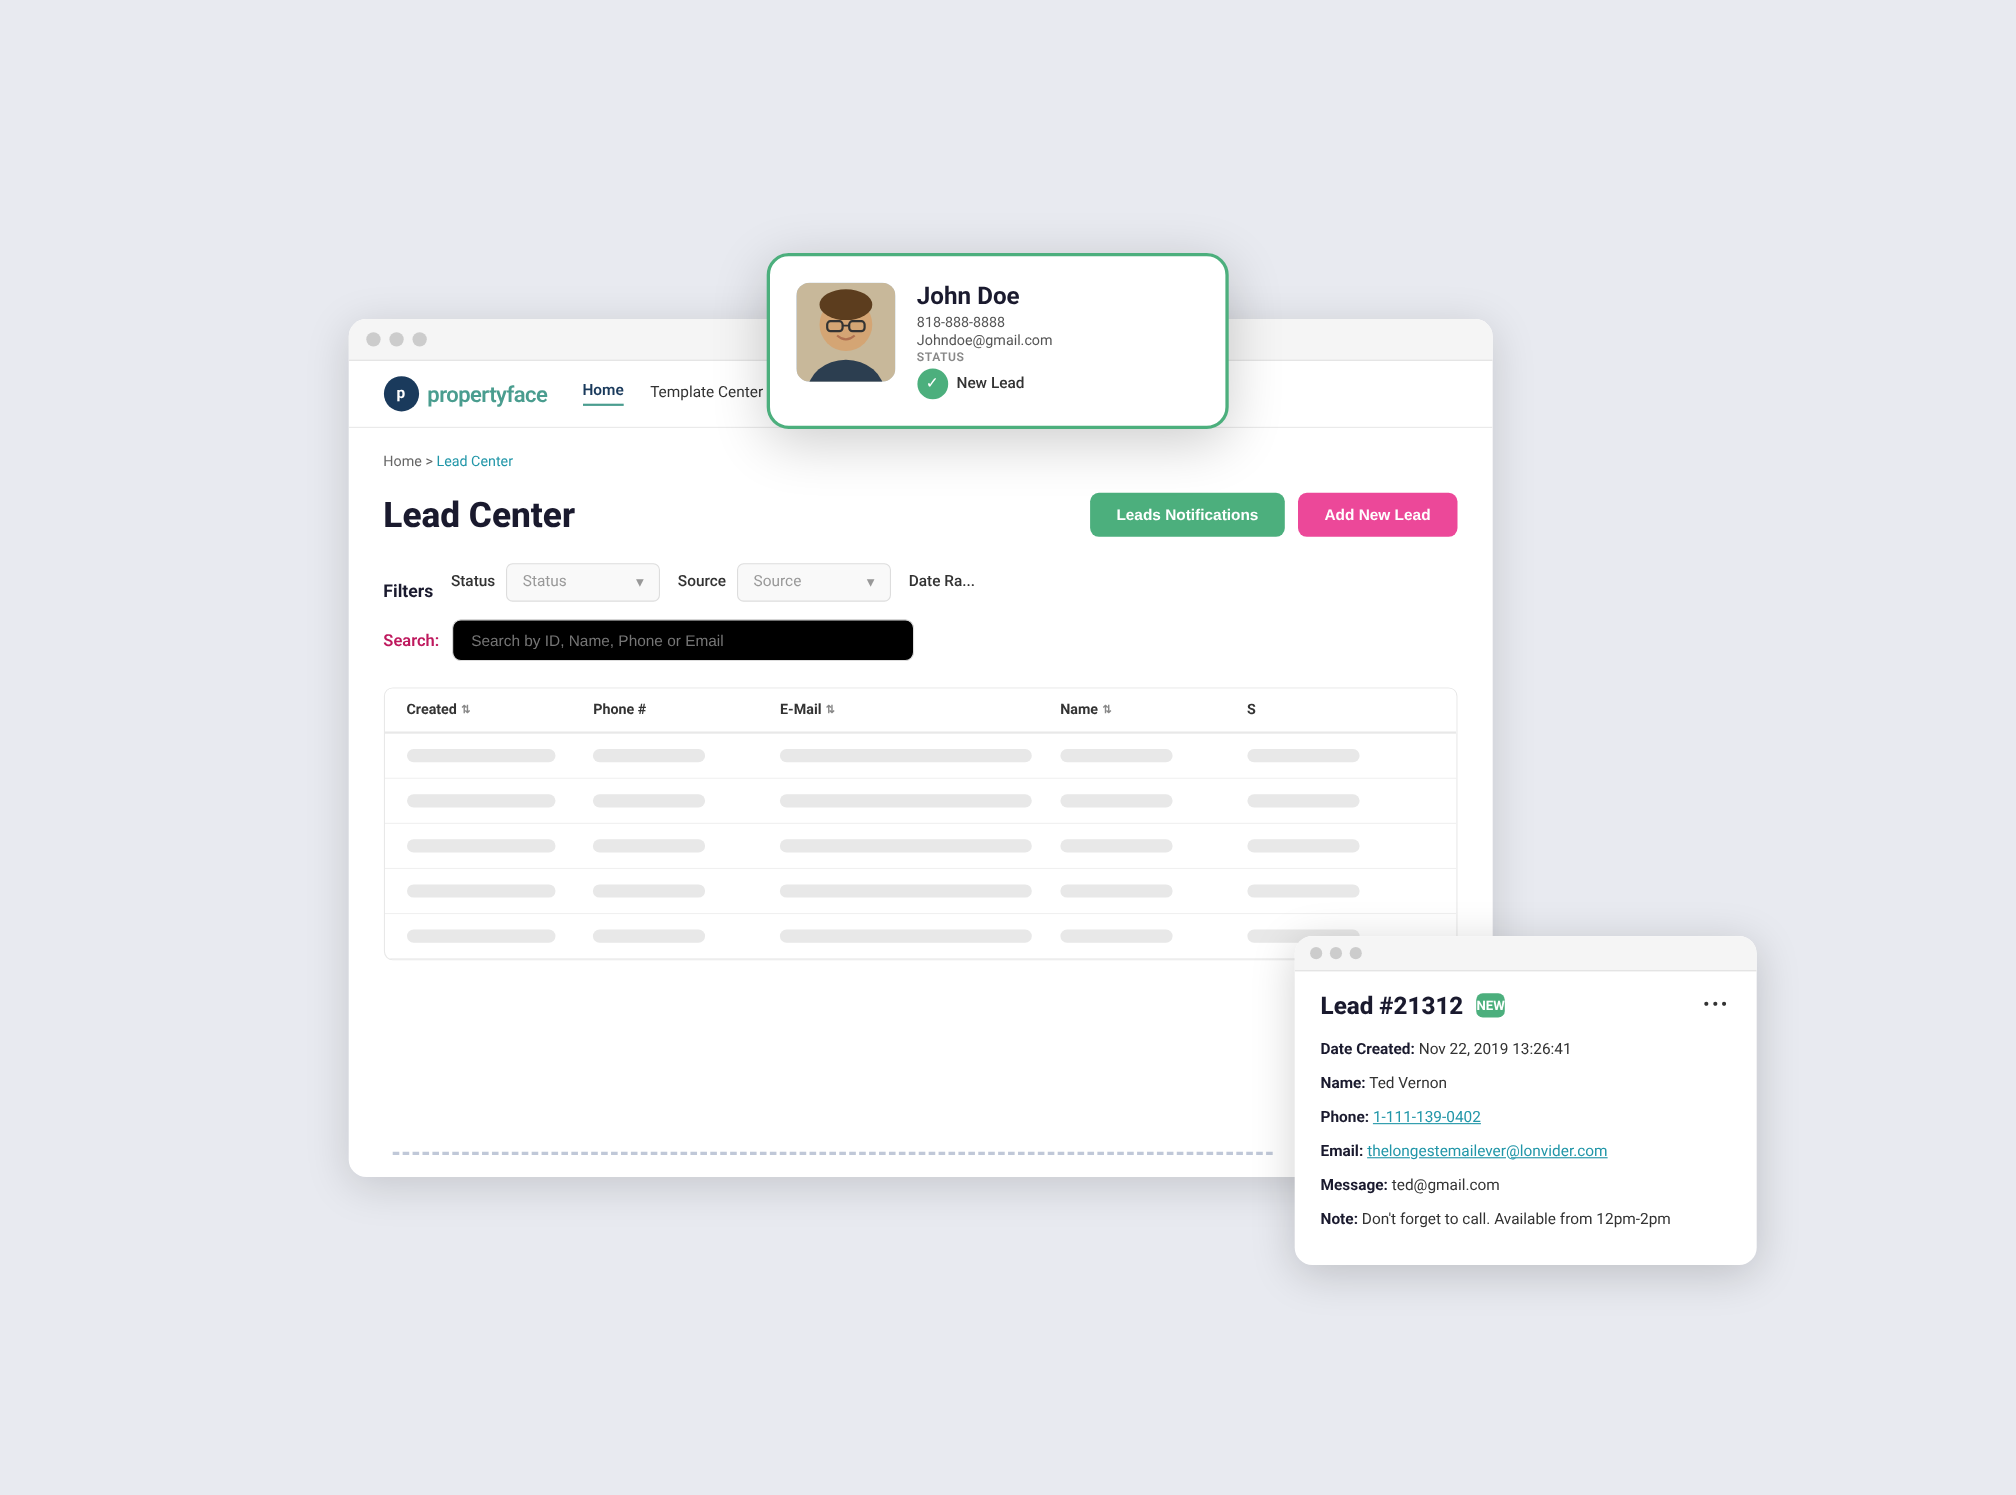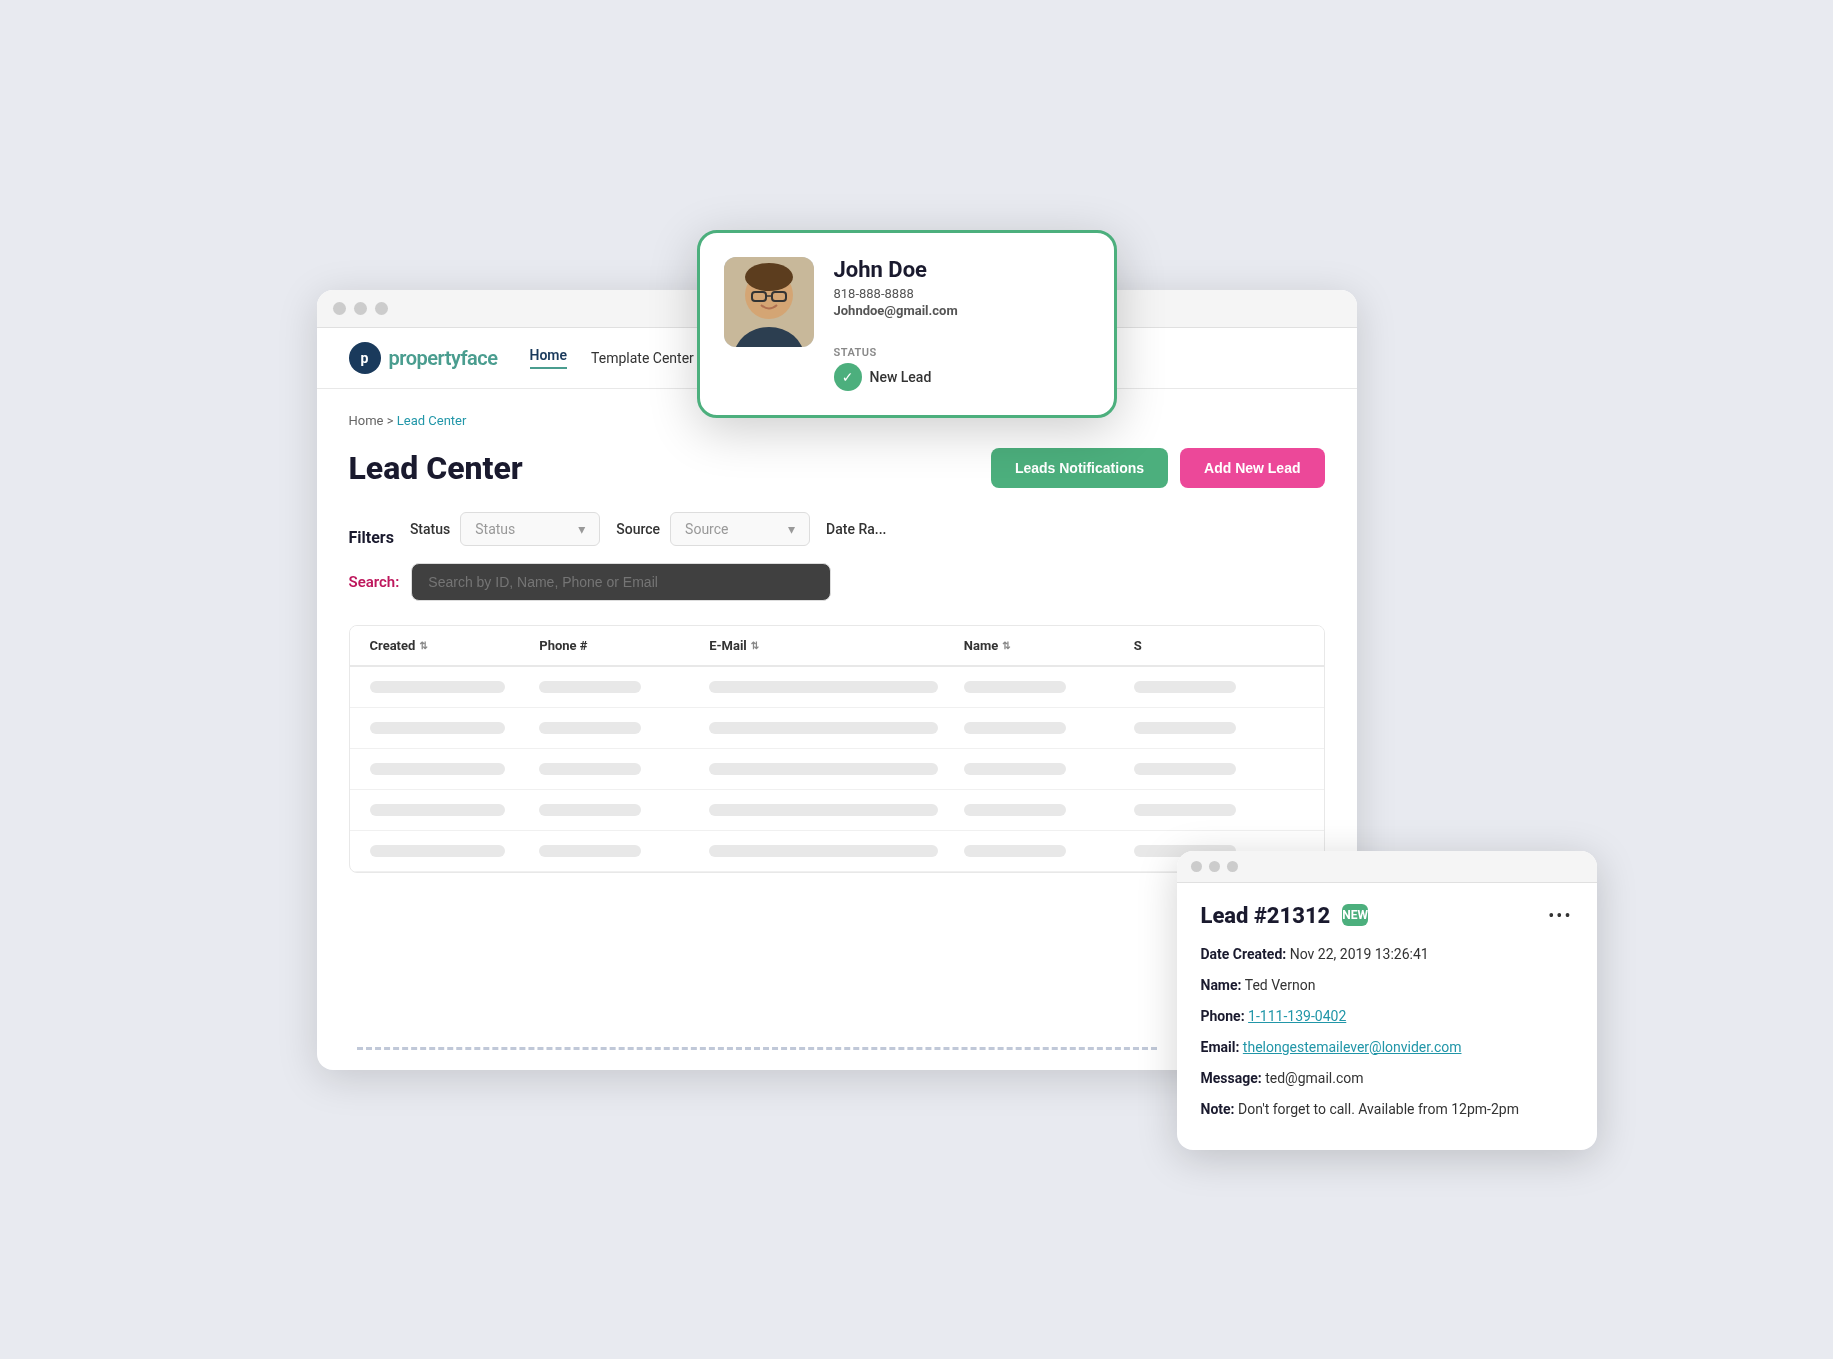--- a/index.html
+++ b/index.html
@@ -230,21 +230,21 @@
       color: #be185d;
     }
 
     .search-input {
       width: 420px;
       padding: 10px 16px;
       border: 1px solid #ddd;
       border-radius: 8px;
       font-size: 14px;
       color: #999;
-      background: #404040;
+      background: #000000;
     }
 
     
     .table-container {
       border: 1px solid #e8e8e8;
       border-radius: 8px;
       overflow: hidden;
     }
 
     .table-header {
@@ -330,22 +330,21 @@
 
     .profile-phone {
       font-size: 13px;
       color: #555;
       margin-bottom: 2px;
     }
 
     .profile-email {
       font-size: 13px;
       color: #555;
-      margin-bottom: 28px;
-      font-weight: bold;
+      margin-bottom: 0;
     }
 
     .profile-status {
       display: flex;
       align-items: center;
       gap: 8px;
     }
 
     .status-label {
       font-size: 11px;
@@ -401,21 +400,21 @@
       border-radius: 50%;
       background: #ccc;
     }
 
     .card-content {
       padding: 20px 24px;
     }
 
     .lead-header {
       display: flex;
-      align-items: center;
+      align-items: flex-start;
       gap: 12px;
       margin-bottom: 16px;
     }
 
     .lead-number {
       font-size: 22px;
       font-weight: 800;
       color: #1a1a2e;
     }
 

